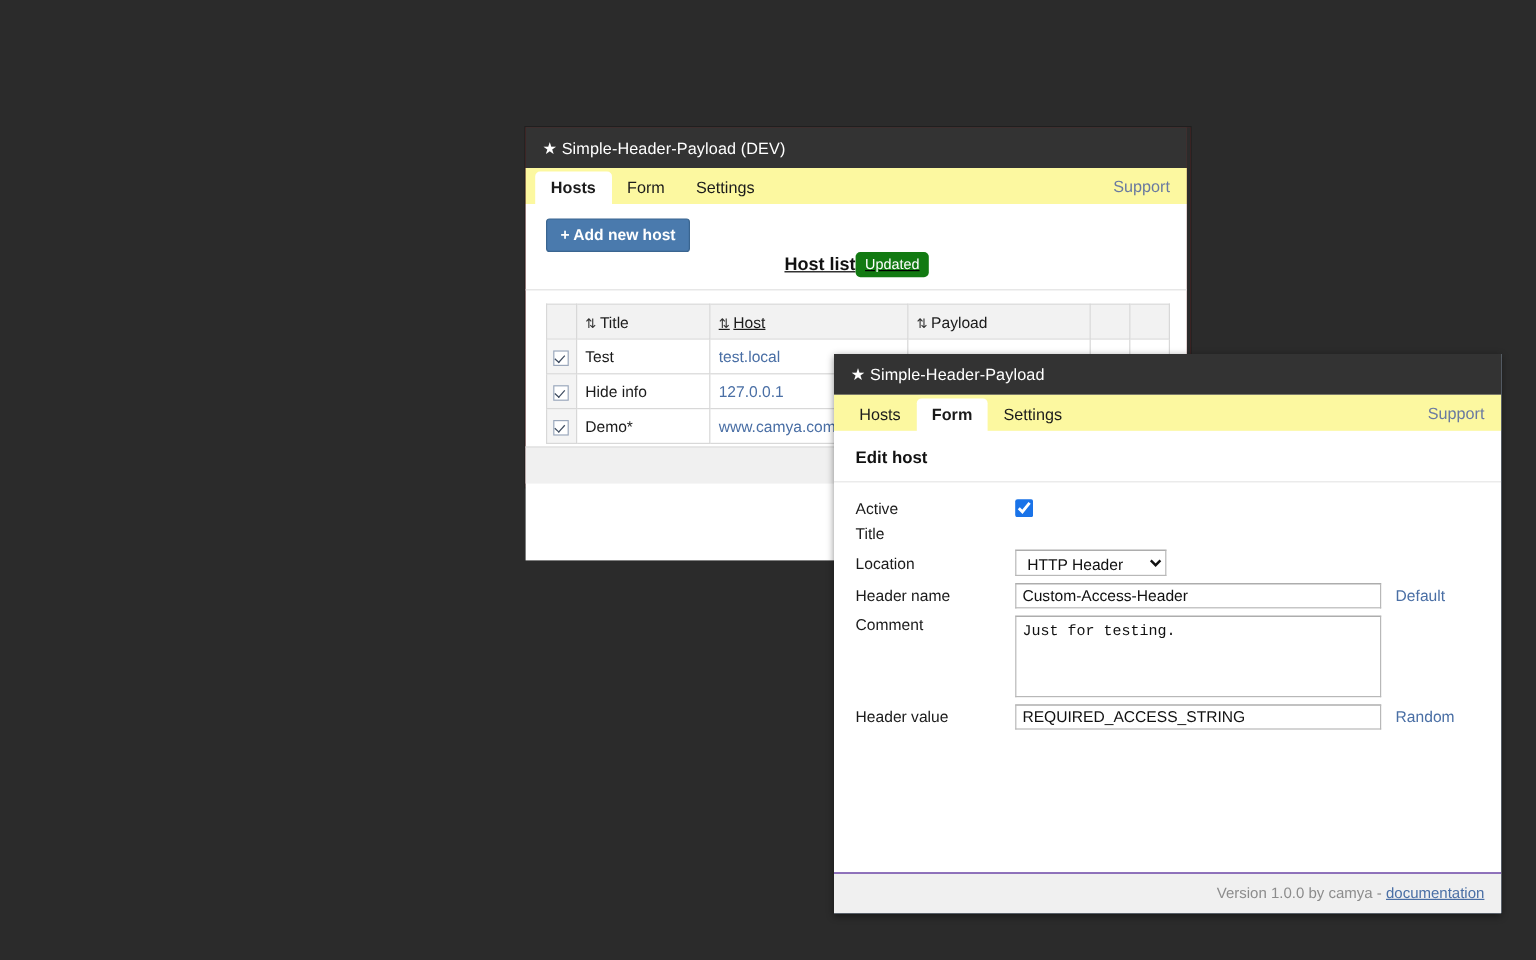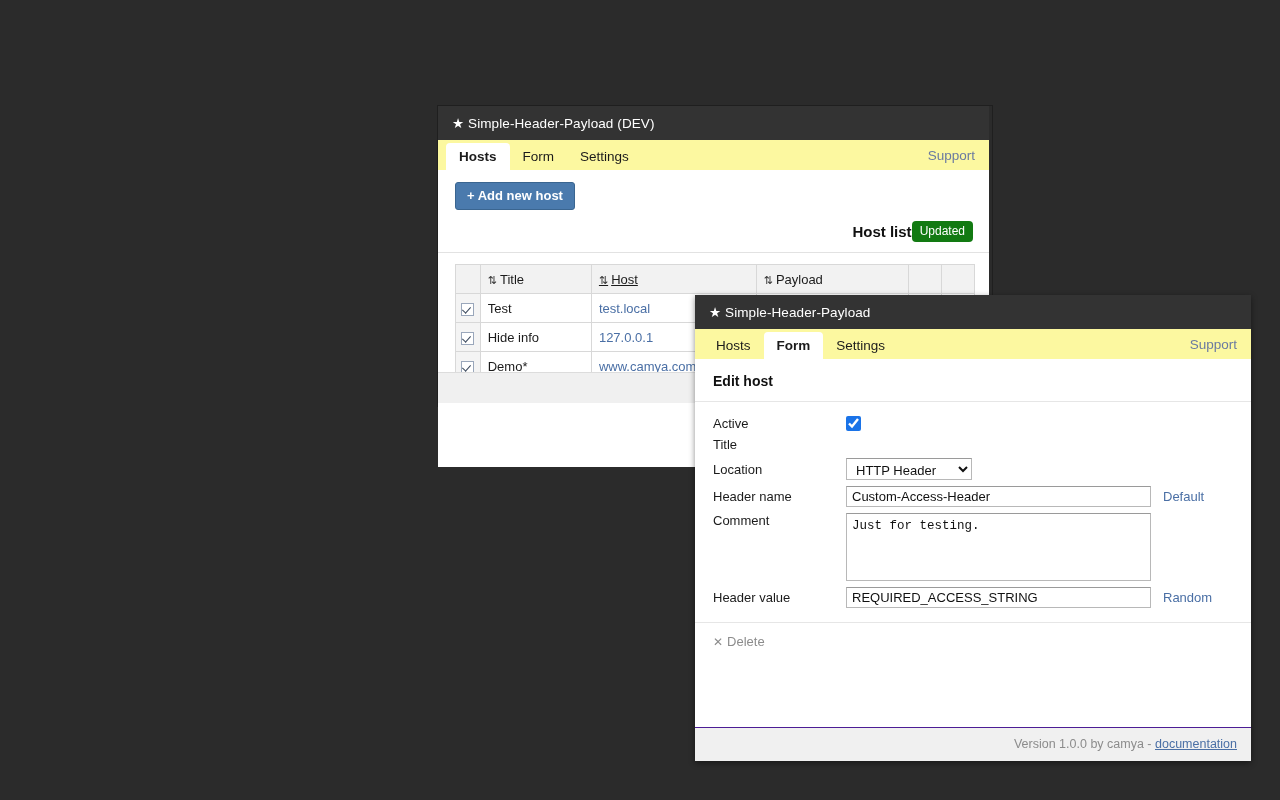--- a/index.html
+++ b/index.html
@@ -96,23 +96,23 @@
     color: #ffffff;
     font-size: 13px;
     padding: 5px 11px 6px 11px;
     border-radius: 3px;
     font-weight: bold;
     cursor: pointer;
   }
   .section-head {
     display: flex;
     align-items: center;
-    justify-content: flex-end;
+    justify-content: center;
     padding: 0 16px 0 17px;
-    margin-top: 11px;
+    text-decoration: underline;
   }
   .section-title { font-size: 15px; font-weight: bold; color: #111; }
   .badge-updated {
     background: #127a12;
     color: #fff;
     font-size: 12px;
     border-radius: 4px;
     padding: 3px 8px 4px 8px;
     font-weight: normal;
   }
@@ -408,23 +408,20 @@
           <textarea class="fta" style="">Just for testing.</textarea>
         </div>
 
         <div class="frow">
           <div class="flabel">Header value</div>
           <input class="finput" type="text" value="REQUIRED_ACCESS_STRING" style="">
           <span class="side-link">Random</span>
         </div>
 
 
-        <div class="delete-row">
-          <span class="xm">✕</span><span>Delete</span>
-        </div>
       </div>
 
       <div class="front-footer">
         <span>Version 1.0.0 by camya - </span><a>documentation</a>
       </div>
     </div>
   </div>
 
 </div>
 

